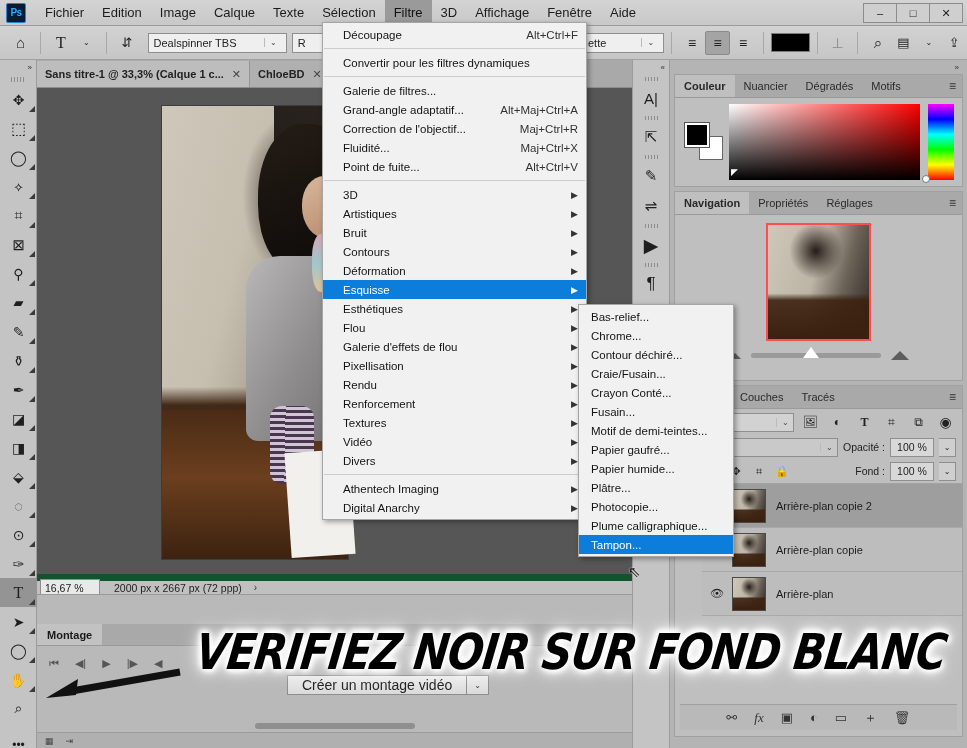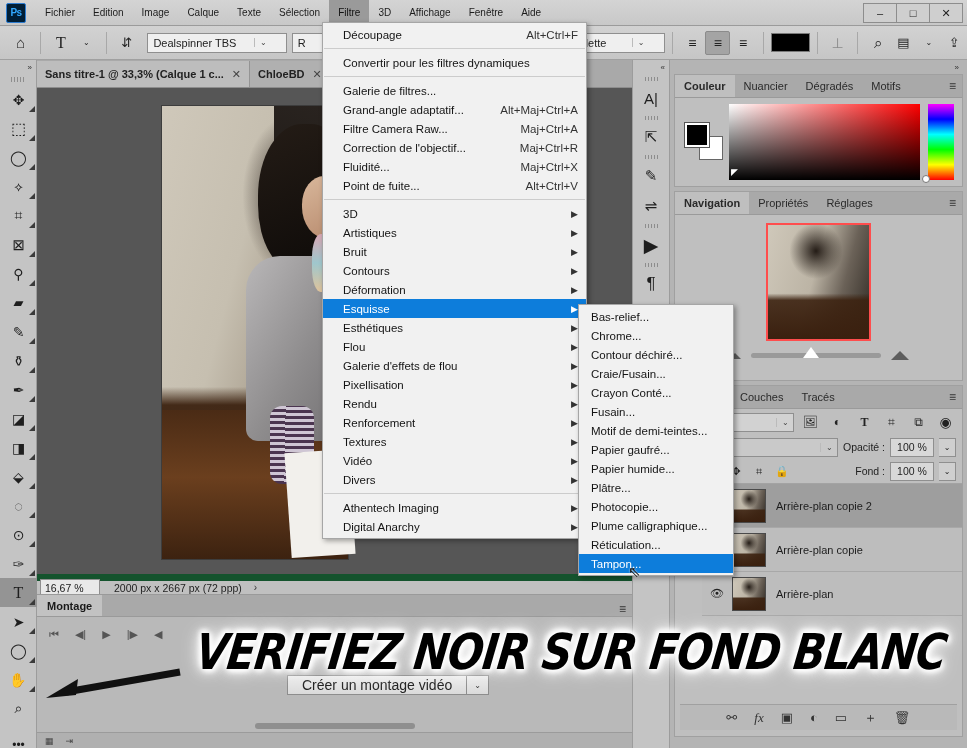--- a/index.html
+++ b/index.html
@@ -9,38 +9,38 @@
 
   
   #titlebar { position:absolute; left:0; top:0; width:967px; height:26px;
     background:linear-gradient(#d4d4d4,#c8c8c8); border-bottom:1px solid #9b9b9b;
     display:flex; align-items:center; }
   #ps-logo { width:20px; height:20px; margin-left:6px; background:#001e36;
     border:1px solid #2d7dd2; border-radius:2px; color:#31a8ff;
     font-size:10px; font-weight:bold; display:flex; align-items:center;
     justify-content:center; letter-spacing:-0.5px; }
   .menubar { display:flex; align-items:center; height:26px; margin-left:10px; }
-  .menu-item { padding:4px 9px; font-size:10px; color:#1c1c1c; height:26px;
+  .menu-item { padding:4px 9px; font-size:13px; color:#1c1c1c; height:26px;
     display:flex; align-items:center; }
   .menu-item.active { background:#9a9a9a; color:#111; }
   #wincontrols { position:absolute; right:4px; top:3px; display:flex; }
   .wc { width:34px; height:20px; border:1px solid #8d8d8d; background:#cfcfcf;
      margin-left:-1px; display:flex; align-items:center; justify-content:center;
      font-size:11px; color:#222; }
 
   
   #optionsbar { position:absolute; left:0; top:26px; width:967px; height:34px;
     background:linear-gradient(#d2d2d2,#c6c6c6); border-bottom:1px solid #a0a0a0;
     display:flex; align-items:center; }
   .ob-sep { width:1px; height:22px; background:#a8a8a8; margin:0 7px; }
   .ob-btn { width:26px; height:24px; display:flex; align-items:center;
     justify-content:center; font-size:14px; color:#222; }
   .ob-btn.sel { background:#a4a4a4; border:1px solid #8b8b8b; border-radius:2px; }
   .ob-combo { height:20px; border:1px solid #8f8f8f; background:#efefef;
-    display:flex; align-items:center; padding:0 18px 0 5px; font-size:11px;
+    display:flex; align-items:center; padding:0 8px 0 5px; font-size:11px;
     color:#222; justify-content:space-between; }
   .ob-combo .cv { overflow:hidden; white-space:nowrap; }
   .caret { font-size:8px; color:#444; padding-left:4px; border-left:1px solid #bbb;
     margin-left:4px; width:14px; text-align:center; }
   .swatch-black { width:40px; height:19px; background:#000; border:1px solid #7a7a7a; }
 
   
   #toolbar { position:absolute; left:0; top:60px; width:37px; height:688px;
     background:#c4c4c4; border-right:1px solid #9c9c9c; }
   #tb-collapse { height:14px; display:flex; align-items:center; justify-content:flex-end;
@@ -99,21 +99,21 @@
     background:#c0c0c0; border-top:7px solid #14532d; display:flex; align-items:center; }
   #zoomfield { width:60px; height:18px; background:#e9e9e9; border:1px solid #8f8f8f;
     margin-left:3px; font-size:10.5px; display:flex; align-items:center; padding-left:4px; }
   #docinfo { font-size:10.5px; margin-left:14px; color:#222; }
   #docarrow { margin-left:12px; font-size:10px; color:#333; }
 
   
   #timeline { position:absolute; left:37px; top:594px; width:595px; height:154px;
     background:#b9b9b9; border-top:1px solid #9a9a9a; }
   #tl-tabs { height:22px; background:#a9a9a9; display:flex; align-items:flex-end;
-    border-bottom:1px solid #9a9a9a; }
+    border-bottom:1px solid #9a9a9a;margin-top:29px; }
   #tl-tabs .t { background:#c2c2c2; height:21px; padding:0 10px; font-size:11px;
     font-weight:bold; display:flex; align-items:center; }
   #tl-menu { margin-left:auto; margin-right:6px; font-size:12px; color:#333; }
   #tl-controls { height:34px; display:flex; align-items:center; padding-left:12px;
     gap:16px; color:#555; font-size:11px; }
   #createbtn { position:absolute; left:250px; top:80px; display:flex; }
   #createbtn .b { height:20px; background:linear-gradient(#ededed,#dadada);
     border:1px solid #8d8d8d; font-size:14px; display:flex; align-items:center;
     padding:0 14px; color:#222; }
   #createbtn .d { width:22px; height:20px; background:linear-gradient(#ededed,#dadada);
@@ -549,24 +549,20 @@
   </div>
   <div class="fm-sep"></div>
   <div class="fm-row">
     <span>Galerie de filtres...</span>
   </div>
   <div class="fm-row">
     <span>Grand-angle adaptatif...</span>
     <span class="sc">Alt+Maj+Ctrl+A</span>
   </div>
   <div class="fm-row">
-    <span>Filtre Camera Raw...</span>
-    <span class="sc">Maj+Ctrl+A</span>
-  </div>
-  <div class="fm-row">
     <span>Correction de l'objectif...</span>
     <span class="sc">Maj+Ctrl+R</span>
   </div>
   <div class="fm-row">
     <span>Fluidité...</span>
     <span class="sc">Maj+Ctrl+X</span>
   </div>
   <div class="fm-row">
     <span>Point de fuite...</span>
     <span class="sc">Alt+Ctrl+V</span>
@@ -649,21 +645,20 @@
   <div class="sm-row">Contour déchiré...</div>
   <div class="sm-row">Craie/Fusain...</div>
   <div class="sm-row">Crayon Conté...</div>
   <div class="sm-row">Fusain...</div>
   <div class="sm-row">Motif de demi-teintes...</div>
   <div class="sm-row">Papier gaufré...</div>
   <div class="sm-row">Papier humide...</div>
   <div class="sm-row">Plâtre...</div>
   <div class="sm-row">Photocopie...</div>
   <div class="sm-row">Plume calligraphique...</div>
-  <div class="sm-row">Réticulation...</div>
   <div class="sm-row hl">Tampon...</div>
 </div>
 <div id="cursor">⇖</div>
 
 <div id="annot">
   <svg width="967" height="748" style="position:absolute;left:0;top:0;">
     <g>
       <line x1="180" y1="672" x2="66" y2="692" stroke="#111" stroke-width="7"></line>
       <polygon points="46,698 78,679 76,695" fill="#111"></polygon>
     </g>

